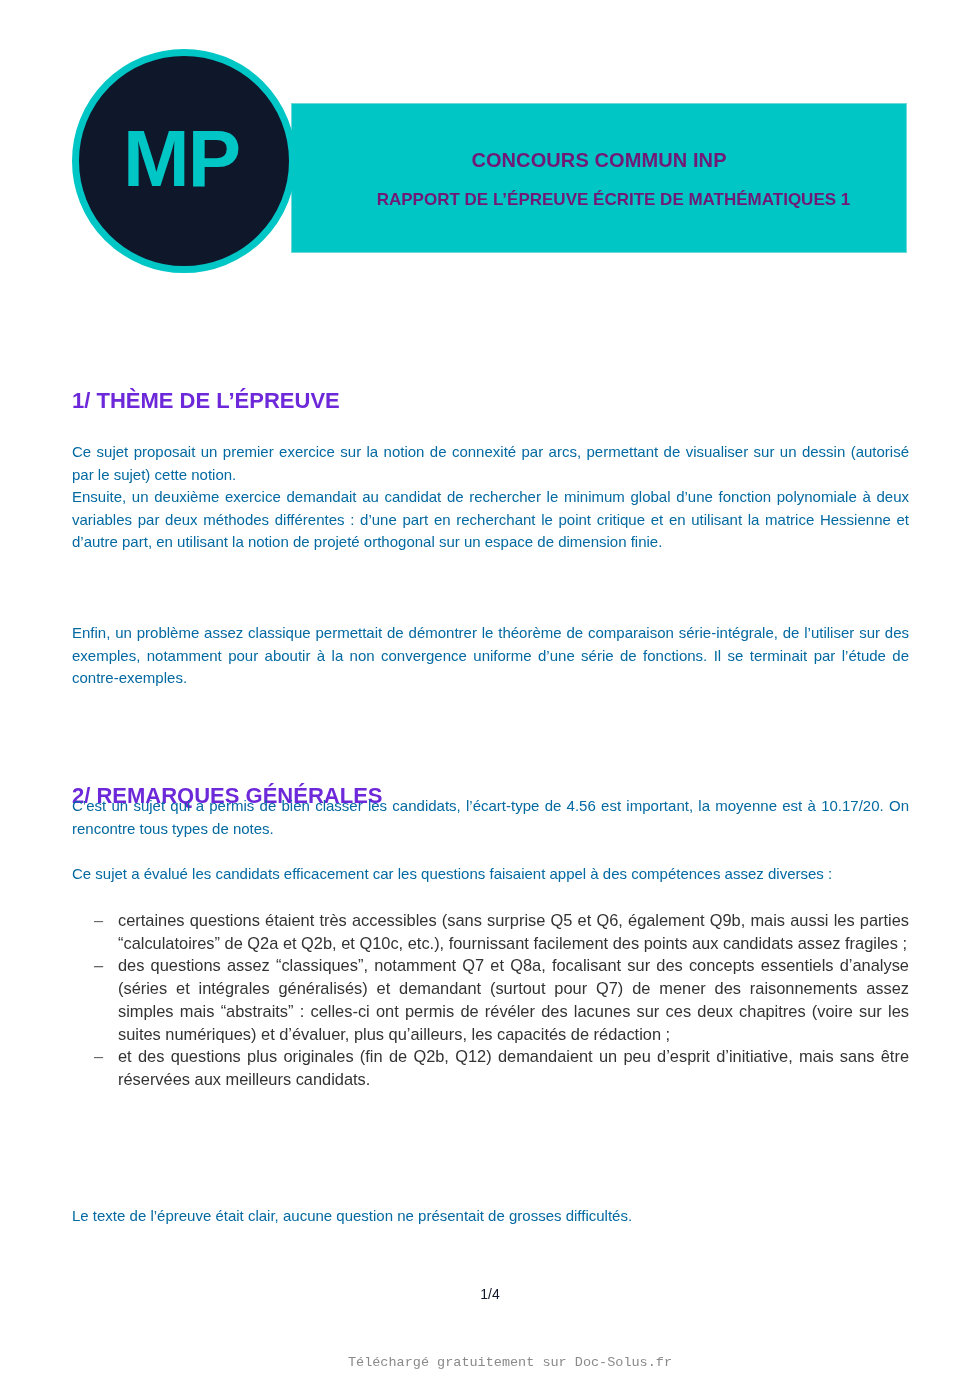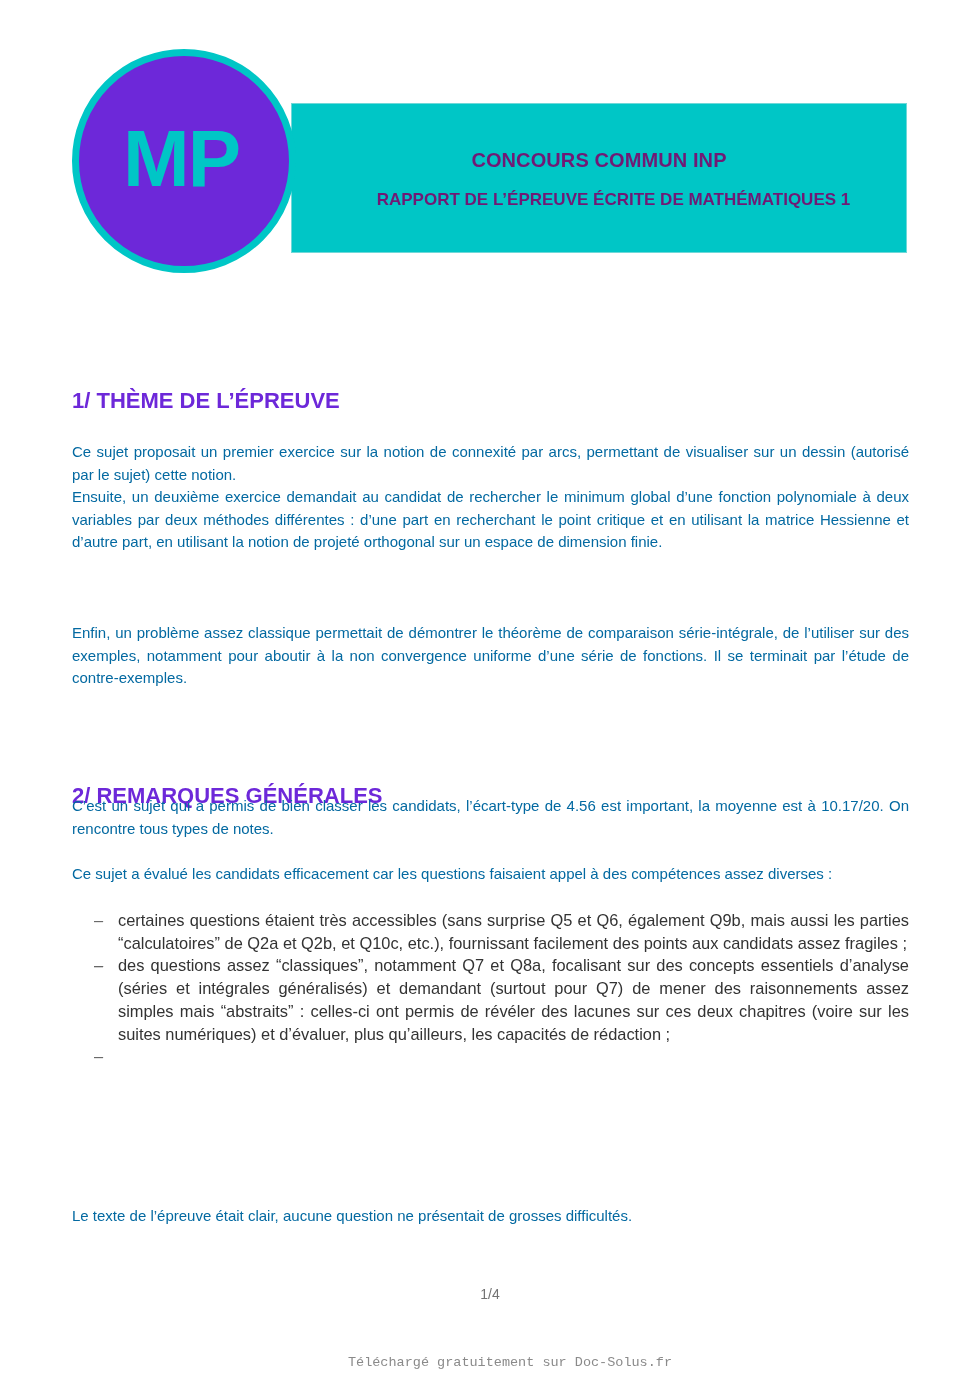--- a/index.html
+++ b/index.html
@@ -44,21 +44,21 @@
       padding-left: 29px;
     }
     .logo-circle {
       position: absolute;
       left: 72px;
       top: 49px;
       width: 224px;
       height: 224px;
       border-radius: 50%;
       border: 7px solid #00c6c6;
-      background: #6d28d9;
+      background: #0f172a;
       box-sizing: border-box;
       z-index: 2;
     }
     .logo-text {
       position: absolute;
       left: 0; right: 0;
       top: 63px;
       text-align: center;
       font-weight: bold;
       font-size: 80px;
@@ -107,21 +107,21 @@
       left: 22px;
       top: 0;
       color: #666666;
     }
     .page-number {
       position: absolute;
       left: 0; right: 0;
       top: 1286px;
       text-align: center;
       font-size: 14px;
-      color: #737373;
+      color: #0f172a;
     }
     .footer-note {
       position: absolute;
       left: 0; right: 0;
       top: 1355px;
       text-align: center;
       font-family: "Liberation Mono", monospace;
       font-size: 13.5px;
       color: #8a8a8a;
       margin-left: 40px;
@@ -154,19 +154,20 @@
   </li>
   <li>
     <span class="bullet-dash">–</span>
   </li>
   <li>
     <span class="bullet-dash">–</span>
     <span>des questions assez “classiques”, notamment Q7 et Q8a, focalisant sur des concepts essentiels d’analyse (séries et intégrales généralisés) et demandant (surtout pour Q7) de mener des raisonnements assez simples mais “abstraits” : celles-ci ont permis de révéler des lacunes sur ces deux chapitres (voire sur les suites numériques) et d’évaluer, plus qu’ailleurs, les capacités de rédaction ;</span>
   </li>
   <li>
     <span class="bullet-dash">–</span>
+    <span>et des questions plus originales (fin de Q2b, Q12) demandaient un peu d’esprit d’initiative, mais sans être réservées aux meilleurs candidats.</span>
   </li>
 </ul>
 
 <p class="para" style="top:1205px;">Le texte de l’épreuve était clair, aucune question ne présentait de grosses difficultés.</p>
 
 <div class="page-number">1/4</div>
 <div class="footer-note">Téléchargé gratuitement sur Doc-Solus.fr</div>
 
 </body></html>

